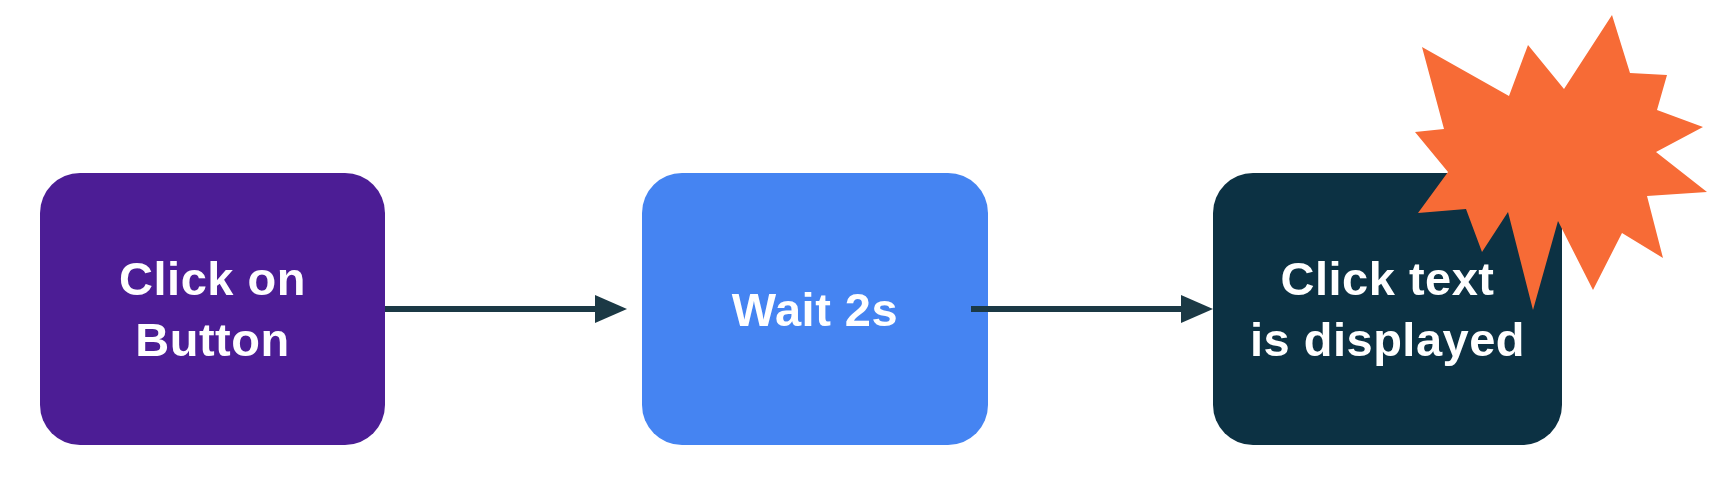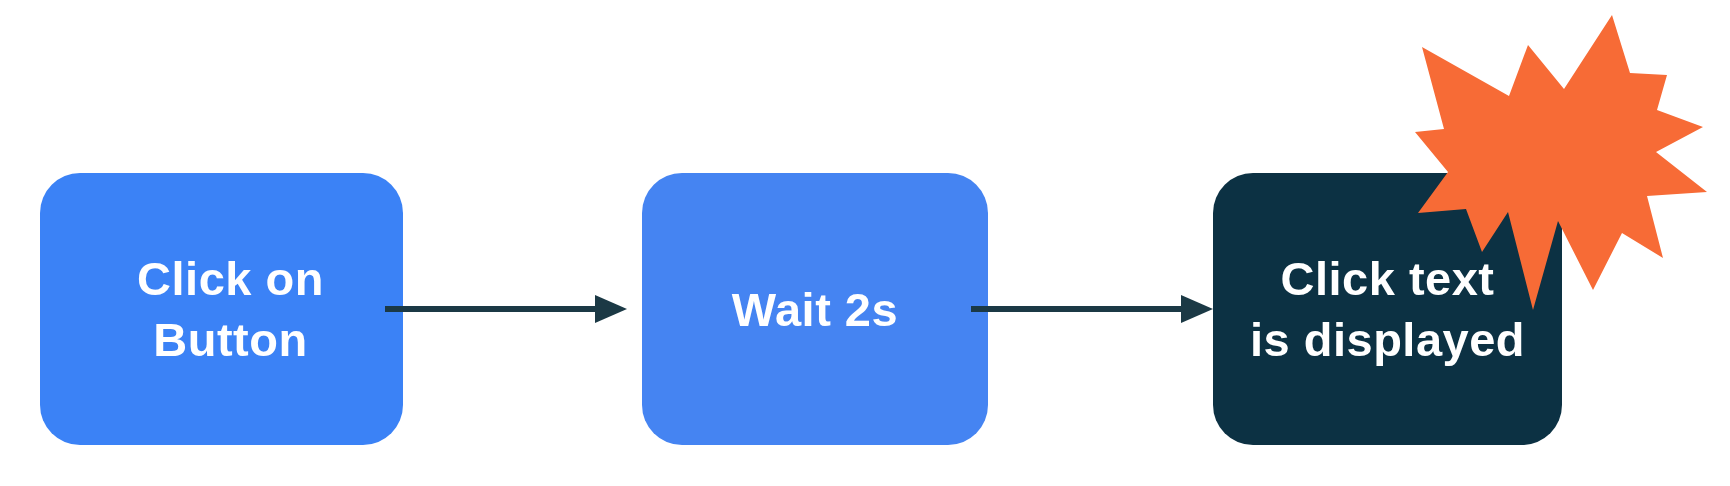--- a/index.html
+++ b/index.html
@@ -47,21 +47,21 @@
     width: 330px;
     height: 320px;
     z-index: 3;
   }
 </style>
 </head>
 <body>
 
 <div class="canvas" style="background-color: rgb(255, 255, 255);">
 
-  <div class="node node1" style="background-color: #3b82f6; color: rgb(255, 255, 255); padding-left: 18px;">
+  <div class="node node1" style="background-color: #4c1d95; color: rgb(255, 255, 255);">
     <span class="label">Click on
 Button</span>
   </div>
 
   <svg class="arrow arrow1" viewBox="0 0 242 36" xmlns="http://www.w3.org/2000/svg">
     <line x1="0" y1="18" x2="214" y2="18" stroke-width="6" stroke="#1B3945"></line>
     <polygon points="210,4 242,18 210,32" fill="#1B3945"></polygon>
   </svg>
 
   <div class="node node2" style="background-color: rgb(69, 132, 242); color: rgb(255, 255, 255);">

